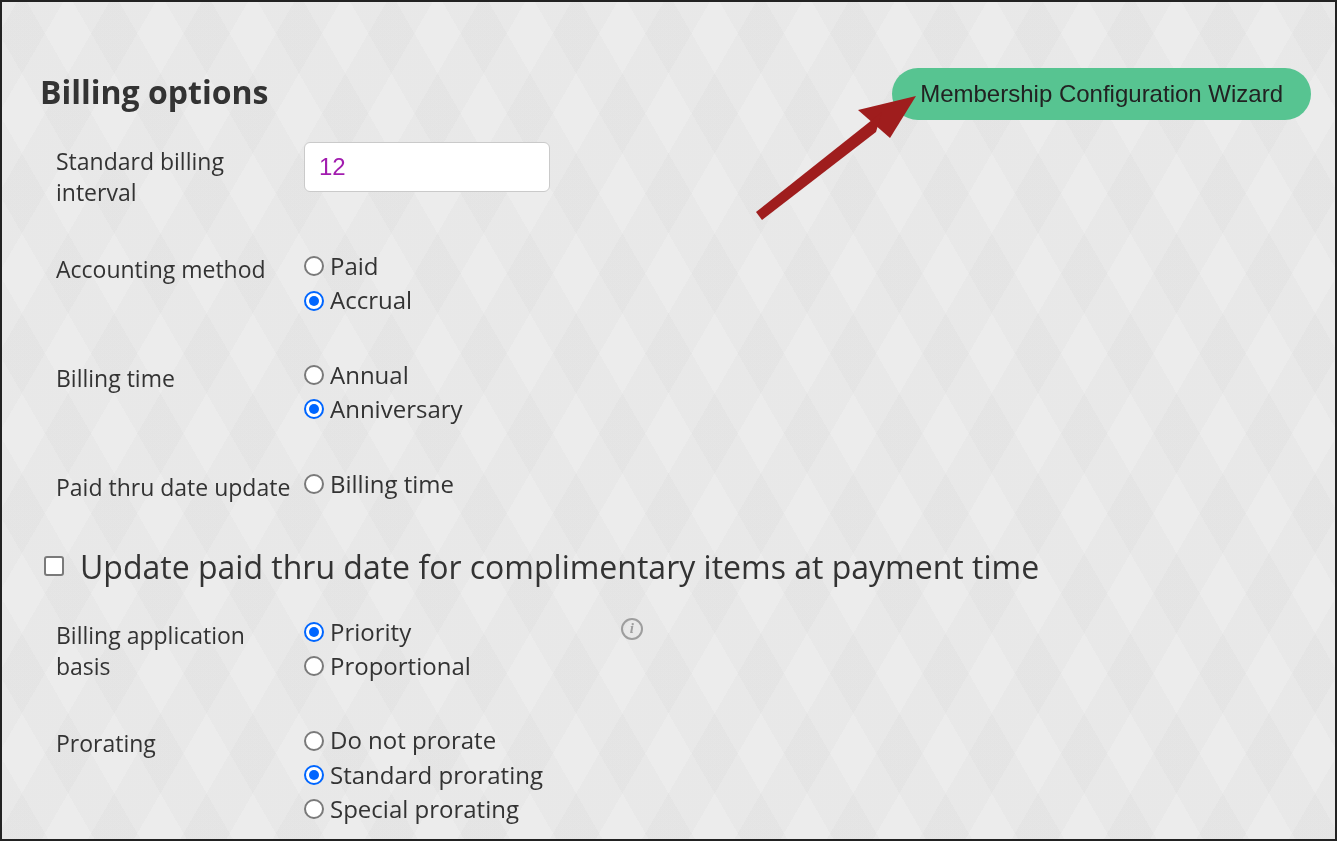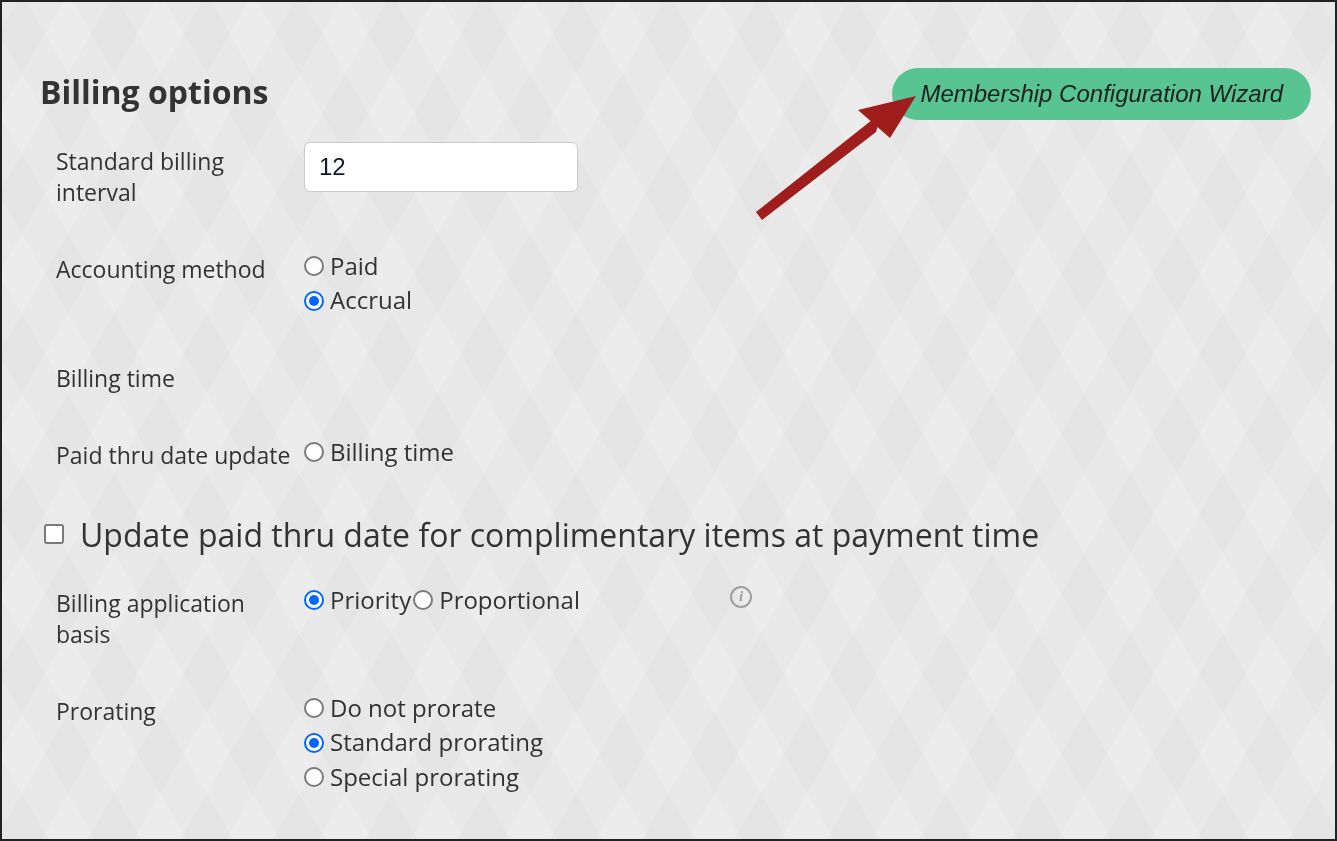--- a/index.html
+++ b/index.html
@@ -49,27 +49,27 @@
     padding-top: 4px;
     margin-left: 16px;
   }
   .ctrl-col {
     flex: 1;
     display: flex;
     flex-direction: column;
     gap: 2px;
   }
   input[type=text].txt {
-    width: 274px;
+    width: 246px;
     height: 50px;
     border: 1px solid #cacaca;
     border-radius: 6px;
     background: #fff;
     font-size: 24px;
-    color: #0f172a;
+    color: #a21caf;
     padding: 12px 14px;
   }
   .radio-line {
     display: flex;
     align-items: center;
     gap: 6px;
     font-size: 24px;
     color: #333;
     line-height: 1.35;
   }
@@ -130,21 +130,20 @@
     height: 52px;
     padding: 0 28px;
     border-radius: 26px;
     background: #57c491;
     color: #222;
     font-size: 24px;
     display: flex;
     align-items: center;
     border: none;
     cursor: pointer;
-    font-style: italic;
   }
   .arrow {
     position: absolute;
     left: 746px;
     top: 90px;
     pointer-events: none;
   }
 </style>
 </head>
 <body>
@@ -186,20 +185,34 @@
           <span class="radio selected">
               <span class="dot"></span>
             </span>
           <span>Accrual</span>
         </div>
       </div>
     </div>
 
     <div class="row">
       <div class="label-col">Billing time</div>
+      <div class="ctrl-col">
+        <div class="radio-line">
+          <span class="radio">
+              <span class="dot"></span>
+            </span>
+          <span>Annual</span>
+        </div>
+        <div class="radio-line">
+          <span class="radio selected">
+              <span class="dot"></span>
+            </span>
+          <span>Anniversary</span>
+        </div>
+      </div>
     </div>
 
     <div class="row">
       <div class="label-col">Paid thru date update</div>
       <div class="ctrl-col">
         <div class="radio-line">
           <span class="radio">
               <span class="dot"></span>
             </span>
           <span>Billing time</span>
@@ -208,21 +221,21 @@
     </div>
 
     <div class="check-row">
       <span class="checkbox"></span>
       <span>Update paid thru date for complimentary items at payment time</span>
     </div>
 
     <div class="row">
       <div class="label-col">Billing application basis</div>
       <div class="ctrl-col" style="flex-direction:row; align-items:flex-start;">
-        <div style="display:flex; flex-direction:row; gap:2px;">
+        <div style="display:flex; flex-direction:column; gap:2px;">
           <div class="radio-line">
             <span class="radio selected">
                 <span class="dot"></span>
               </span>
             <span>Priority</span>
           </div>
           <div class="radio-line">
             <span class="radio">
                 <span class="dot"></span>
               </span>

